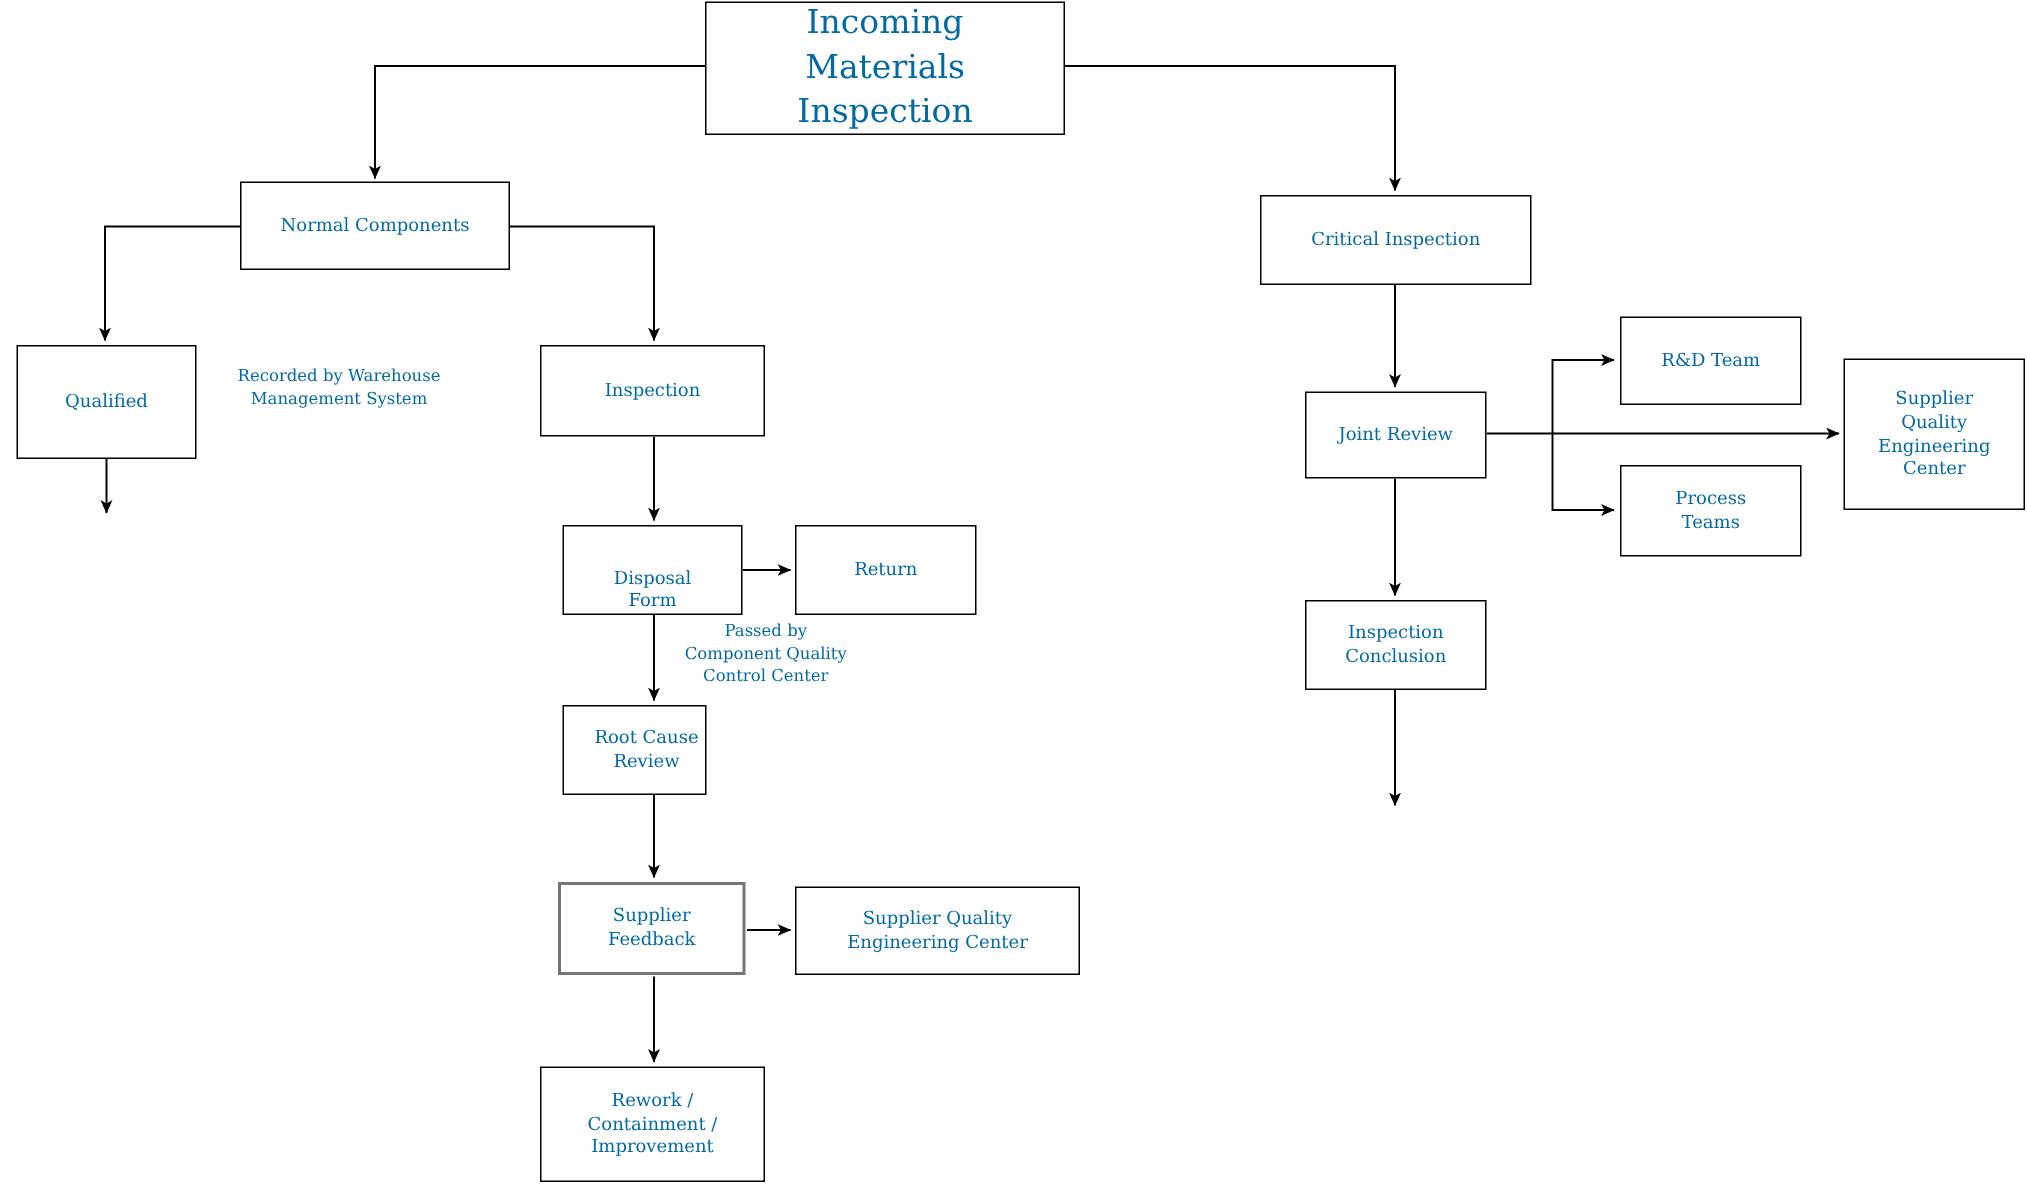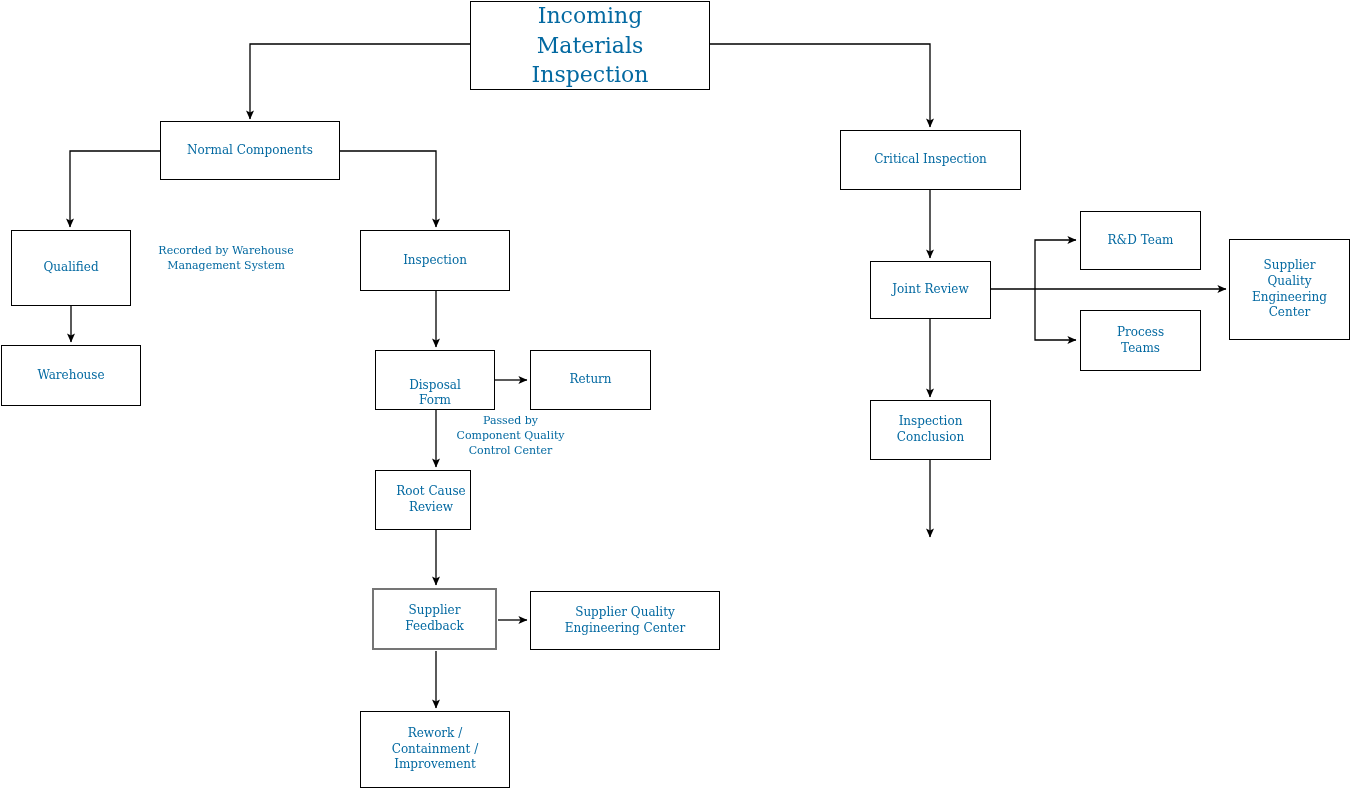--- a/index.html
+++ b/index.html
@@ -103,23 +103,20 @@
     <span class="lbl">Qualified</span>
   </div>
 
   <div class="annotation" style="left:136px; top:244px; width:180px;">Recorded by Warehouse
 Management System</div>
 
   <div class="node" style="left:360px; top:230px; width:150px; height:61px;">
     <span class="lbl">Inspection</span>
   </div>
 
-  <div class="node" style="left:1px; top:345px; width:140px; height:61px;">
-    <span class="lbl">Warehouse</span>
-  </div>
 
   <div class="node" style="left:375px; top:350px; width:120px; height:60px;align-items:flex-end;">
     <span class="lbl">Disposal
 Form</span>
   </div>
 
   <div class="node" style="left:530px; top:350px; width:121px; height:60px;text-align:right;">
     <span class="lbl">Return</span>
   </div>
 

